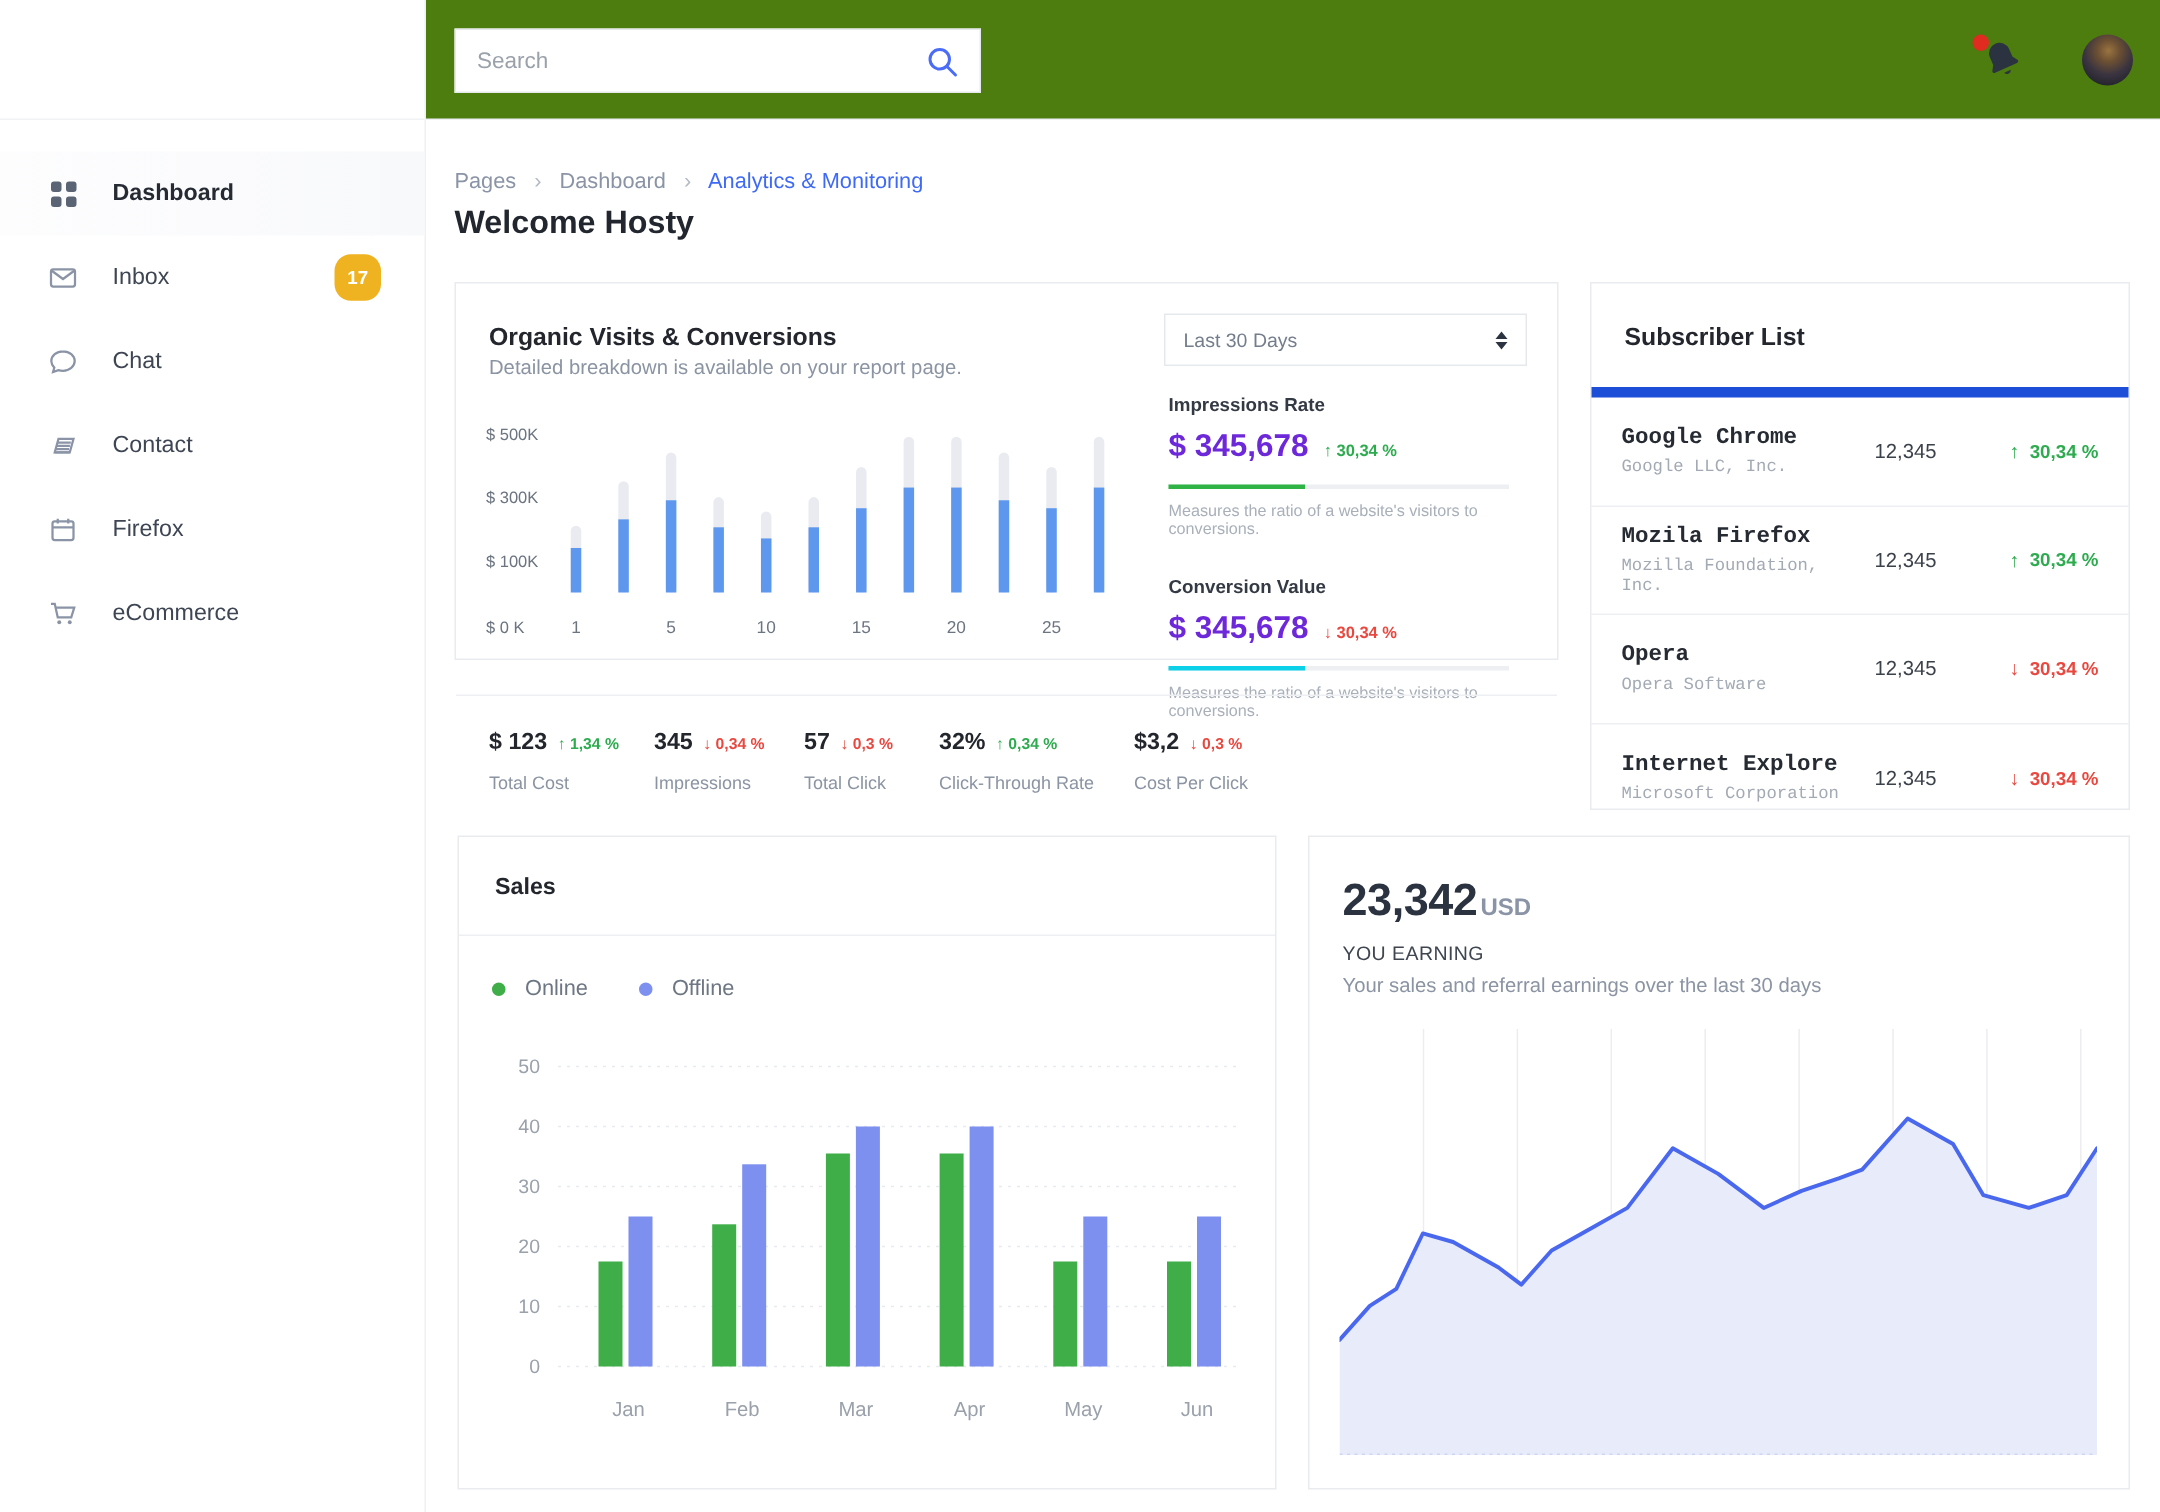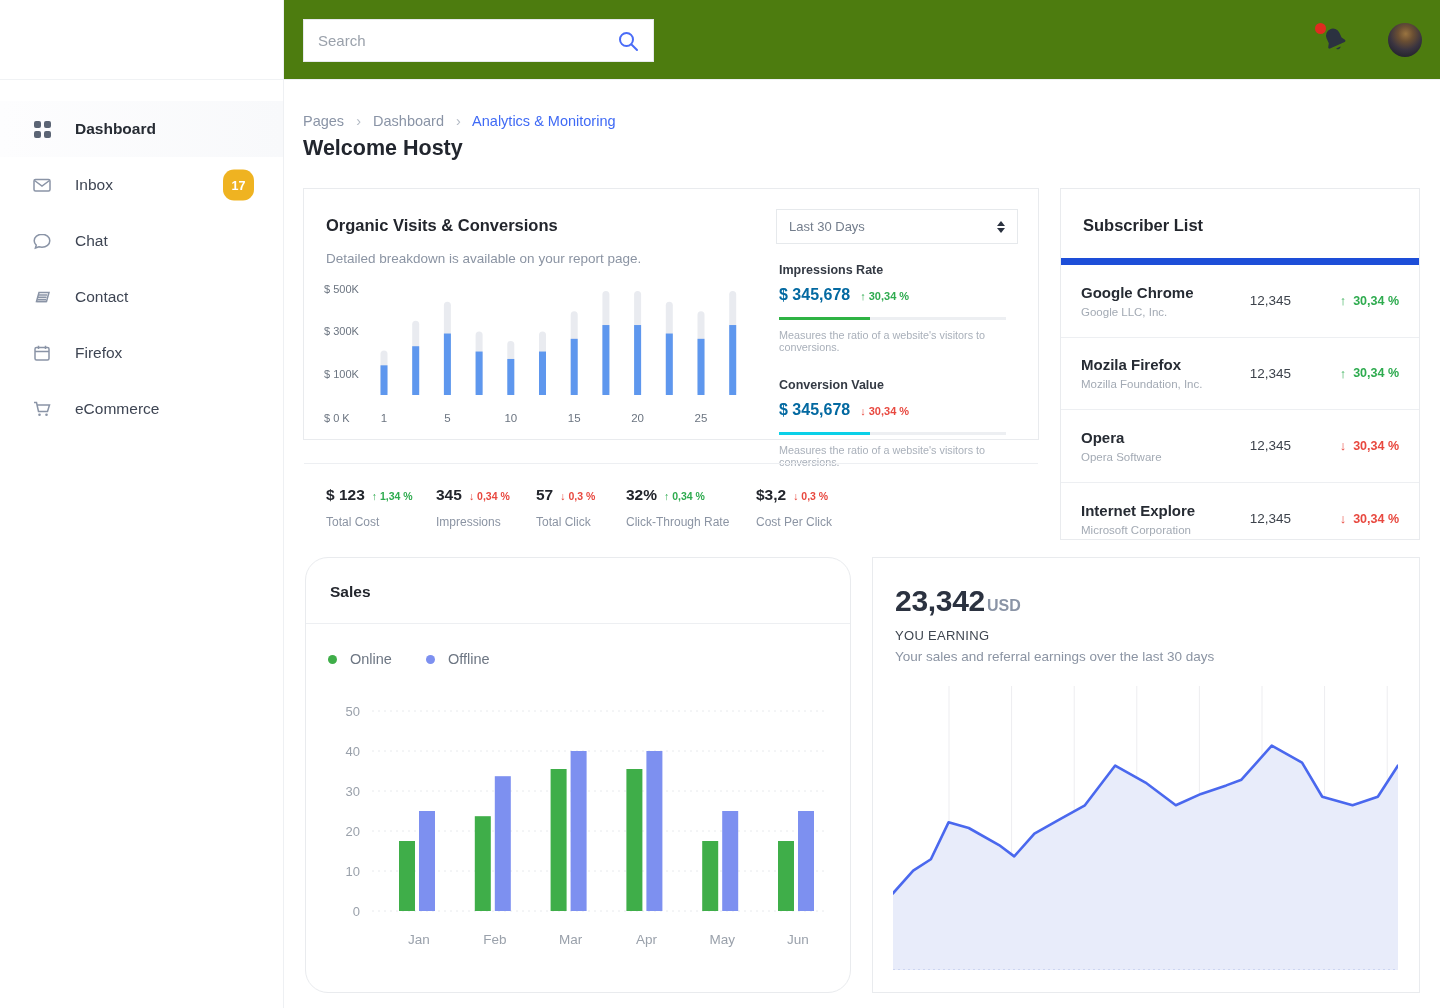--- a/index.html
+++ b/index.html
@@ -37,41 +37,41 @@
   .main { position:absolute; left:284px; top:80px; width:1156px; height:928px; }
   .breadcrumb { position:absolute; left:19px; top:33px; font-size:14.5px; color:#8a94a6; }
   .breadcrumb .sep { margin:0 8px; color:#b3bac4; }
   .breadcrumb .crumb { cursor:pointer; }
   .breadcrumb .active { color:#3f6af5; }
   .page-title { position:absolute; left:19px; top:56px; font-size:21.5px; font-weight:bold; color:#22262e; }
 
   .card { position:absolute; background:#fff; border:1px solid #e9ebee; }
   .card-organic   { left:19px;  top:108px; width:736px; height:252px; }
   .card-subs      { left:776px; top:108px; width:360px; height:352px; }
-  .card-sales     { left:21px;  top:477px; width:546px; height:436px;border-radius:23px; }
+  .card-sales     { left:21px;  top:477px; width:546px; height:436px; }
   .card-earnings  { left:588px; top:477px; width:548px; height:436px; }
 
   
   .oc-head { padding:27px 24px 0 22px; }
   .oc-title { font-size:16.5px; font-weight:bold; color:#23262d; }
-  .oc-sub { font-size:13.5px; color:#8b94a3; margin-top:16px; }
+  .oc-sub { font-size:13.5px; color:#8b94a3; margin-top:2px; }
   .range-select { position:absolute; right:20px; top:20px; width:242px; height:35px;
     border:1px solid #e6e9ec; display:flex; align-items:center; justify-content:space-between;
     padding:0 12px; font-size:13px; color:#737d8c; cursor:pointer; background:#fff; }
   .spinner { display:flex; flex-direction:column; gap:2px; }
   .spinner i { display:block; width:0; height:0; border-left:4px solid transparent; border-right:4px solid transparent; }
   .spinner .up { border-bottom:5px solid #2b3240; }
   .spinner .dn { border-top:5px solid #2b3240; }
   .organic-chart { position:absolute; left:16px; top:86px; width:460px; height:158px; }
 
   .metrics { position:absolute; left:475px; top:74px; width:227px; }
   .metric + .metric { margin-top:25px; }
   .m-label { font-size:12.5px; font-weight:bold; color:#343a44; }
   .m-row { margin-top:9px; display:flex; align-items:baseline; gap:10px; }
-  .m-value { font-size:16px; font-weight:bold; color:#0369a1; }
+  .m-value { font-size:21px; font-weight:bold; color:#6d28d9; }
   .m-delta { font-size:11px; font-weight:bold; }
   .m-track { margin-top:13px; height:3px; background:#edeff2; }
   .m-fill { height:3px; }
   .m-desc { margin-top:9px; font-size:10.8px; color:#a9b0ba; }
 
   .delta.up { color:#2eab4f; }
   .delta.down { color:#e8483f; }
 
   .stats-row { position:absolute; left:0; right:0; top:274px; bottom:0;
     border-top:1px solid #edeff2; display:flex; padding:22px 0 0 22px; }
@@ -82,21 +82,21 @@
   .s-value { font-size:15.5px; font-weight:bold; color:#23262d; }
   .s-delta { font-size:10.5px; font-weight:bold; }
   .s-label { margin-top:11px; font-size:12px; color:#8b94a3; }
 
   
   .sub-head { padding:27px 22px 23px; border-bottom:7px solid #1d4ed8;
     font-size:16.5px; font-weight:bold; color:#23262d; }
   .sub-row { height:72.5px; display:flex; align-items:center; padding:0 20px;
     border-bottom:1px solid #edeff2; cursor:pointer; }
   .sub-row:last-child { border-bottom:none; }
-  .sub-info { flex:1; }
+  .sub-info { flex:1;font-family:Liberation Mono, monospace; }
   .sub-name { font-size:15px; font-weight:bold; color:#262b33; }
   .sub-co { font-size:11.5px; color:#a3aab4; margin-top:5px; }
   .sub-count { width:56px; text-align:right; font-size:13.5px; color:#3c424b; margin-right:26px; }
   .sub-delta { width:82px; display:flex; align-items:center; justify-content:flex-end; gap:7px;
     font-size:12.5px; font-weight:bold; }
   .sub-delta .arr { font-size:13px; }
 
   
   .sales-head { padding:25px 24px 22px; border-bottom:1px solid #edeff2;
     font-size:15.5px; font-weight:bold; color:#23262d; }

